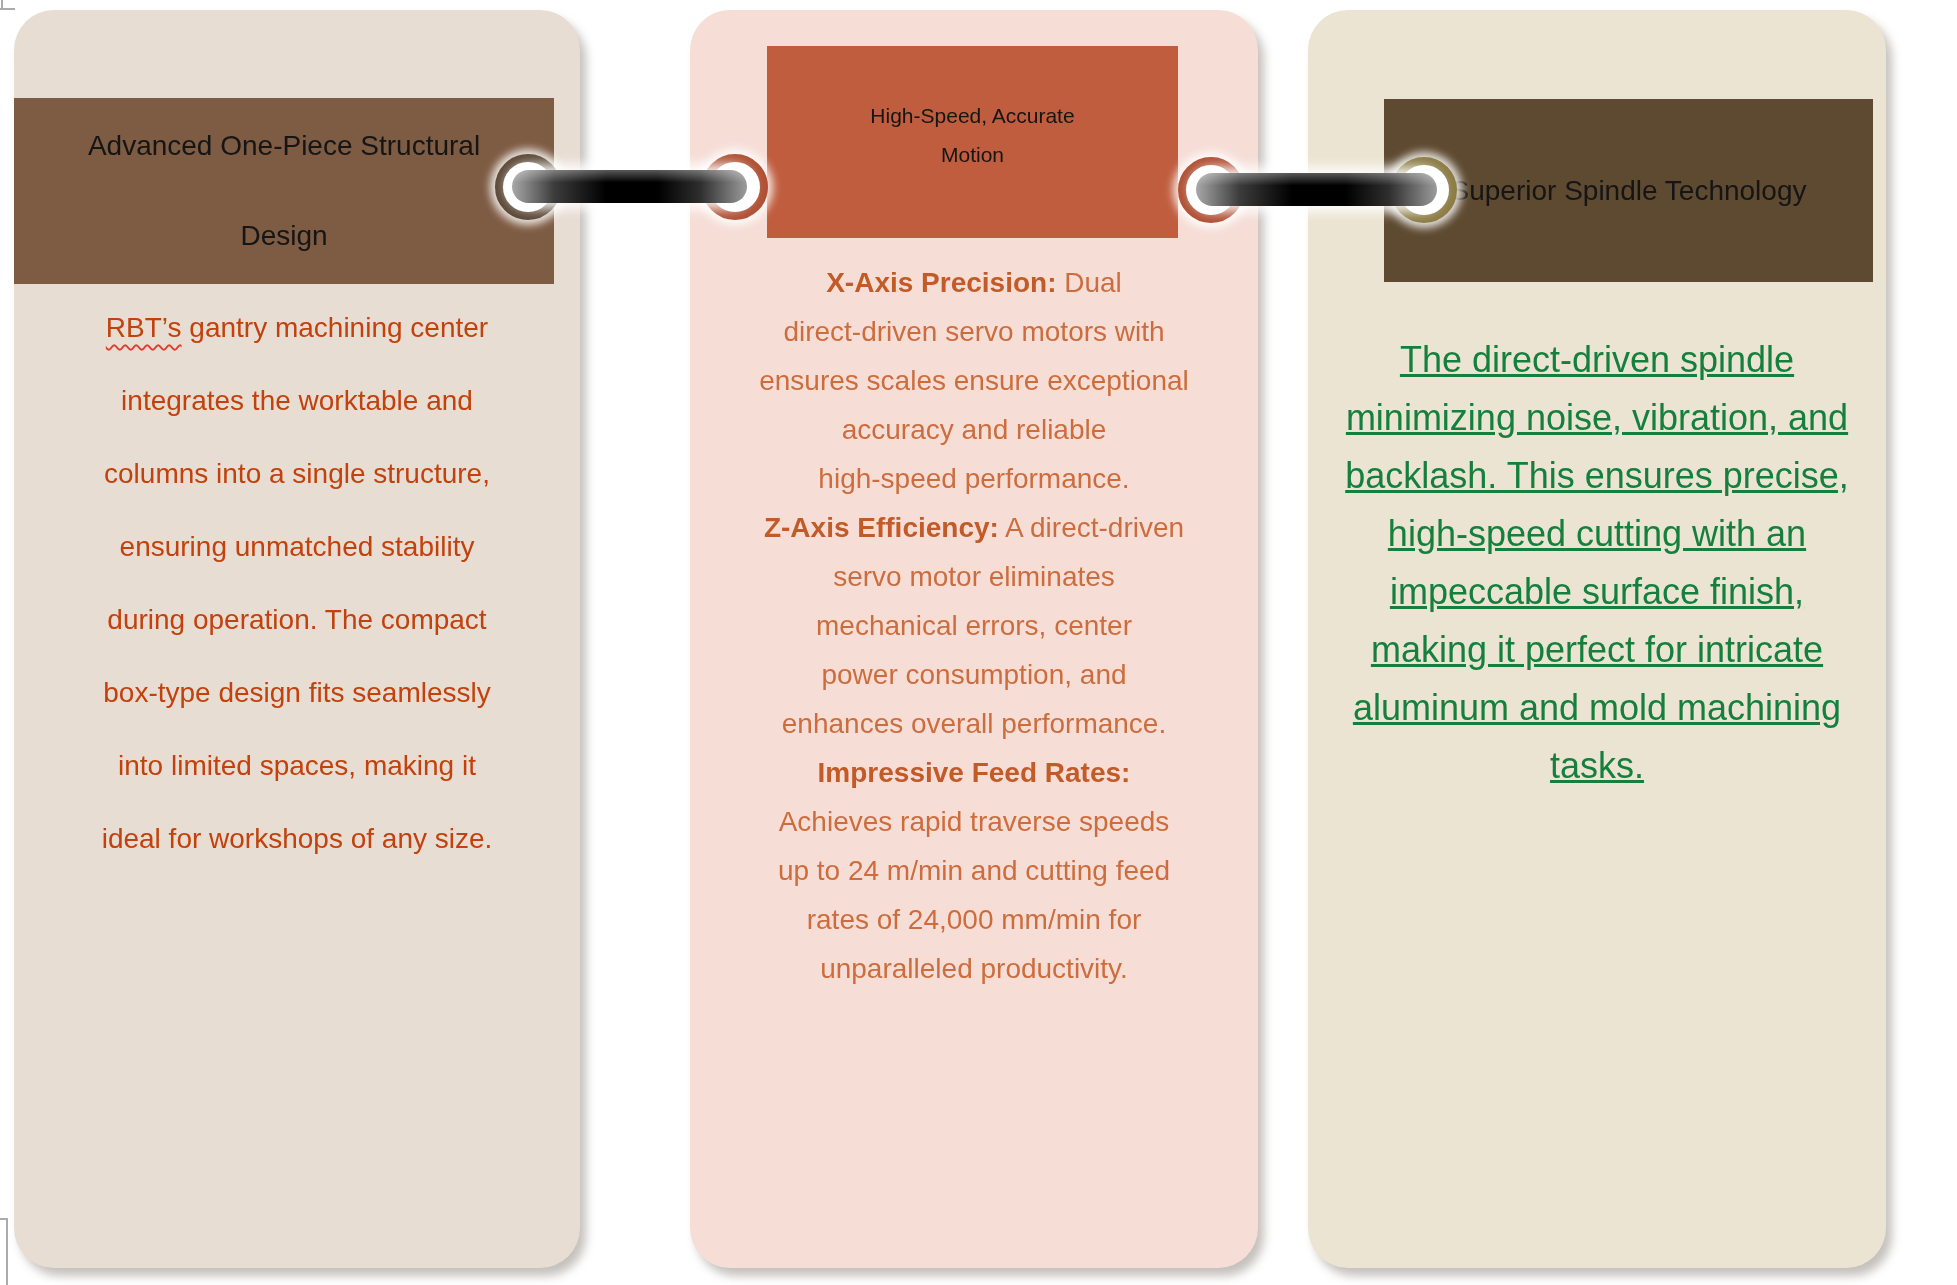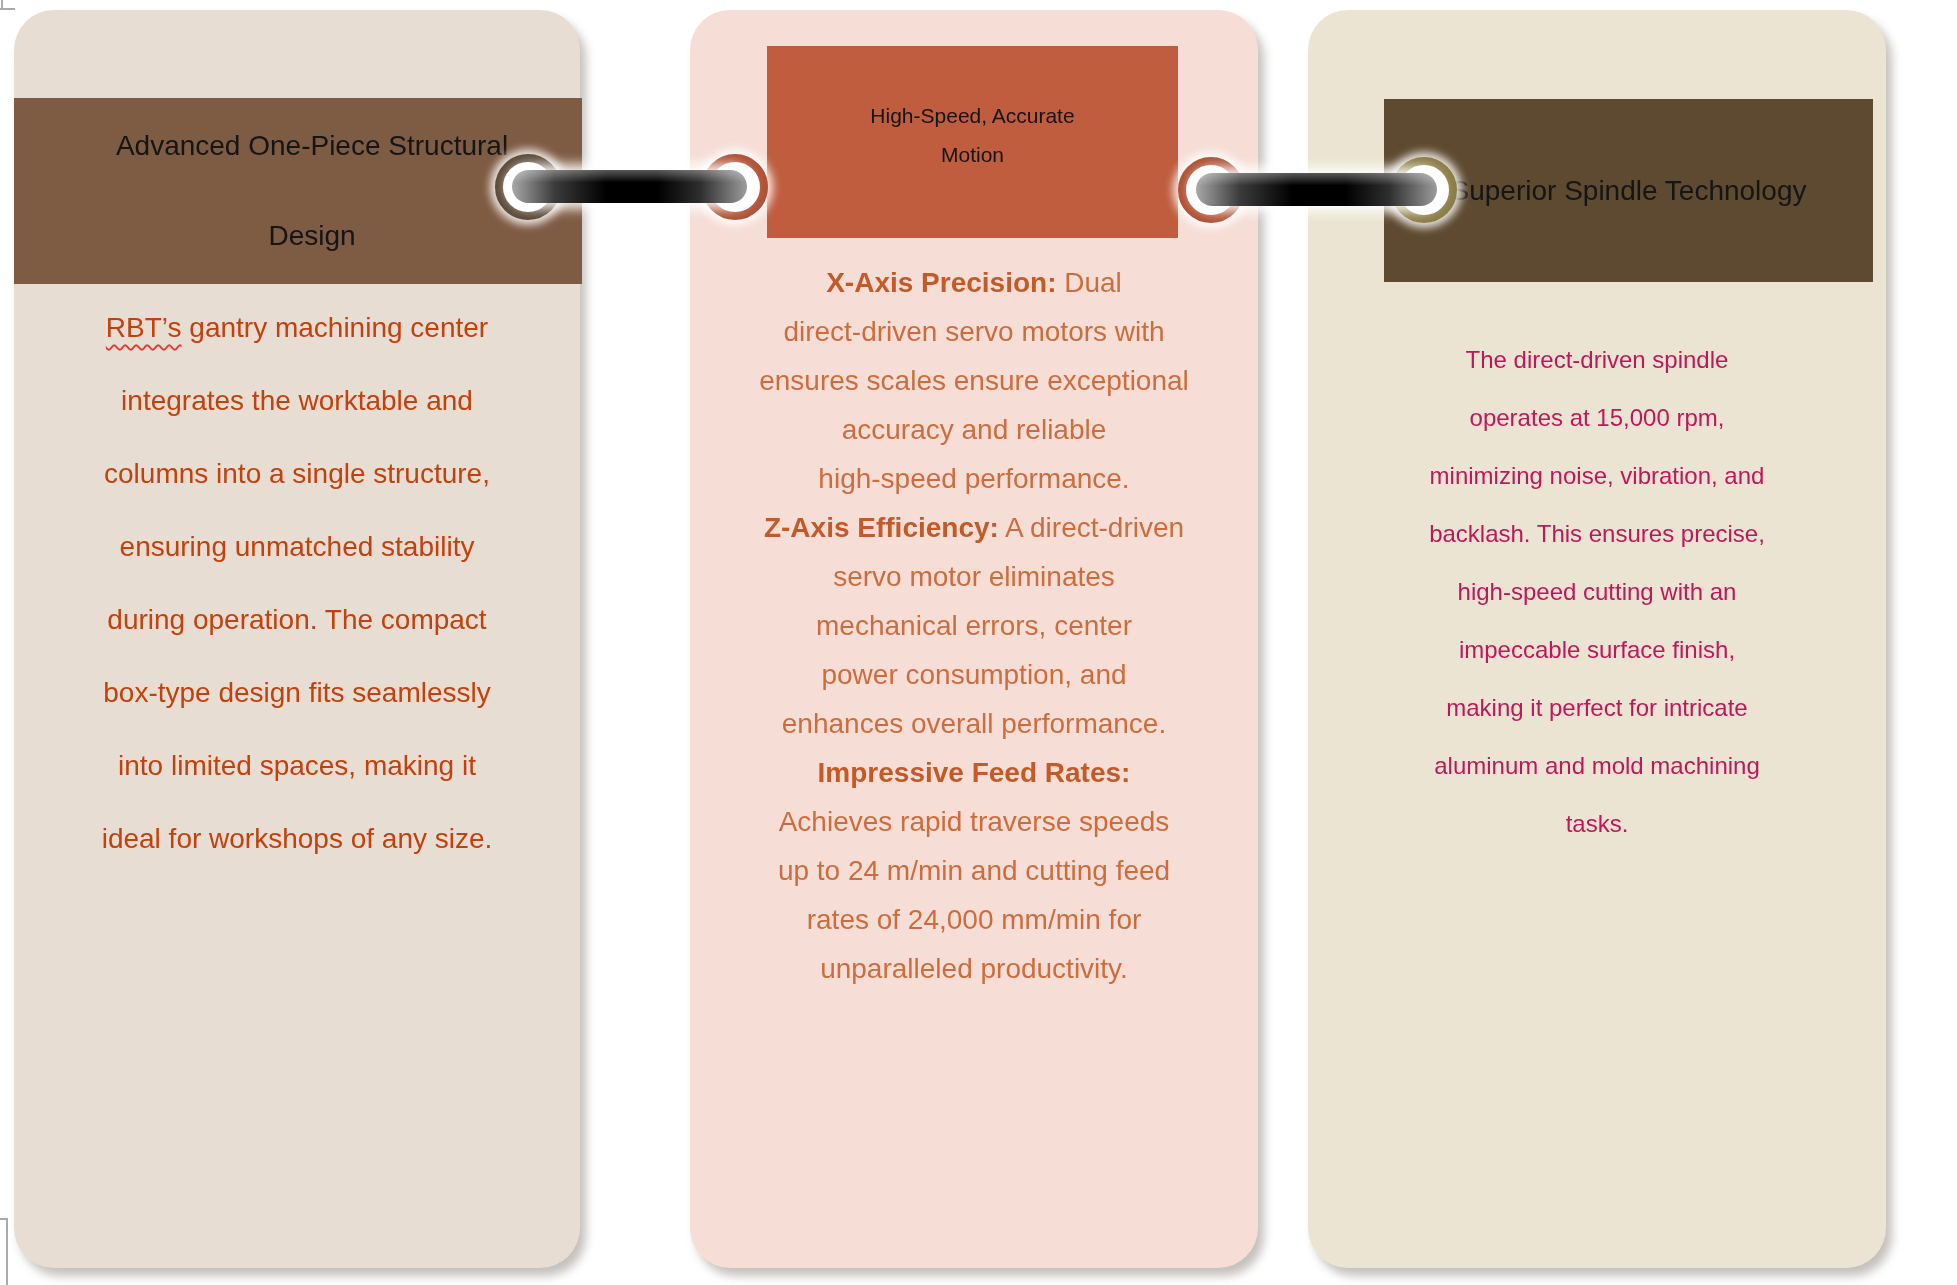--- a/index.html
+++ b/index.html
@@ -14,28 +14,28 @@
     box-shadow:6px 8px 10px rgba(110,100,90,.40);
   }
   #card-0{left:14px;width:566px;background:#e8ddd3;}
   #card-1{left:690px;width:568px;background:#f6ded7;}
   #card-2{left:1308px;width:578px;background:#ece4d2;}
 
   .header{
     position:absolute;display:flex;flex-direction:column;justify-content:center;
     text-align:center;color:#151515;
   }
-  #card-0 .header{left:0;top:88px;width:540px;height:186px;background:#7e5b43;font-size:28px;line-height:90px;padding-left:28px;}
+  #card-0 .header{left:0;top:88px;width:540px;height:186px;background:#7e5b43;font-size:28px;line-height:90px;}
   #card-1 .header{left:77px;top:36px;width:411px;height:192px;background:#c05d3e;font-size:21px;line-height:39px;padding-bottom:14px;box-sizing:border-box;}
   #card-2 .header{left:76px;top:89px;width:489px;height:183px;background:#5e4a31;font-size:28px;line-height:34px;}
 
   .body-text{position:absolute;left:0;width:100%;text-align:center;}
   #card-0 .body-text{top:281px;font-size:28px;line-height:73px;color:#c2410c;}
   #card-1 .body-text{top:248px;font-size:28px;line-height:49px;color:#cd6d3d;text-align:center;}
-  #card-2 .body-text{top:321px;font-size:24px;line-height:58px;color:#be185d;}
+  #card-2 .body-text{top:321px;font-size:36px;line-height:58px;color:#15803d;text-decoration:underline;}
 
   .bold{font-weight:bold;color:#c25b28;}
   .spell{
     text-decoration:underline wavy #e03c31;
     text-decoration-thickness:2px;
     text-underline-offset:7px;
   }
 
   
   .ring{
@@ -107,21 +107,20 @@
       <div><span>unparalleled productivity.</span></div>
     </div>
 </div>
 
 <div class="card" id="card-2">
   <div class="header">
       <div><span>Superior Spindle Technology</span></div>
     </div>
   <div class="body-text">
       <div><span>The direct-driven spindle</span></div>
-      <div><span>operates at 15,000 rpm,</span></div>
       <div><span>minimizing noise, vibration, and</span></div>
       <div><span>backlash. This ensures precise,</span></div>
       <div><span>high-speed cutting with an</span></div>
       <div><span>impeccable surface finish,</span></div>
       <div><span>making it perfect for intricate</span></div>
       <div><span>aluminum and mold machining</span></div>
       <div><span>tasks.</span></div>
     </div>
 </div>
 

